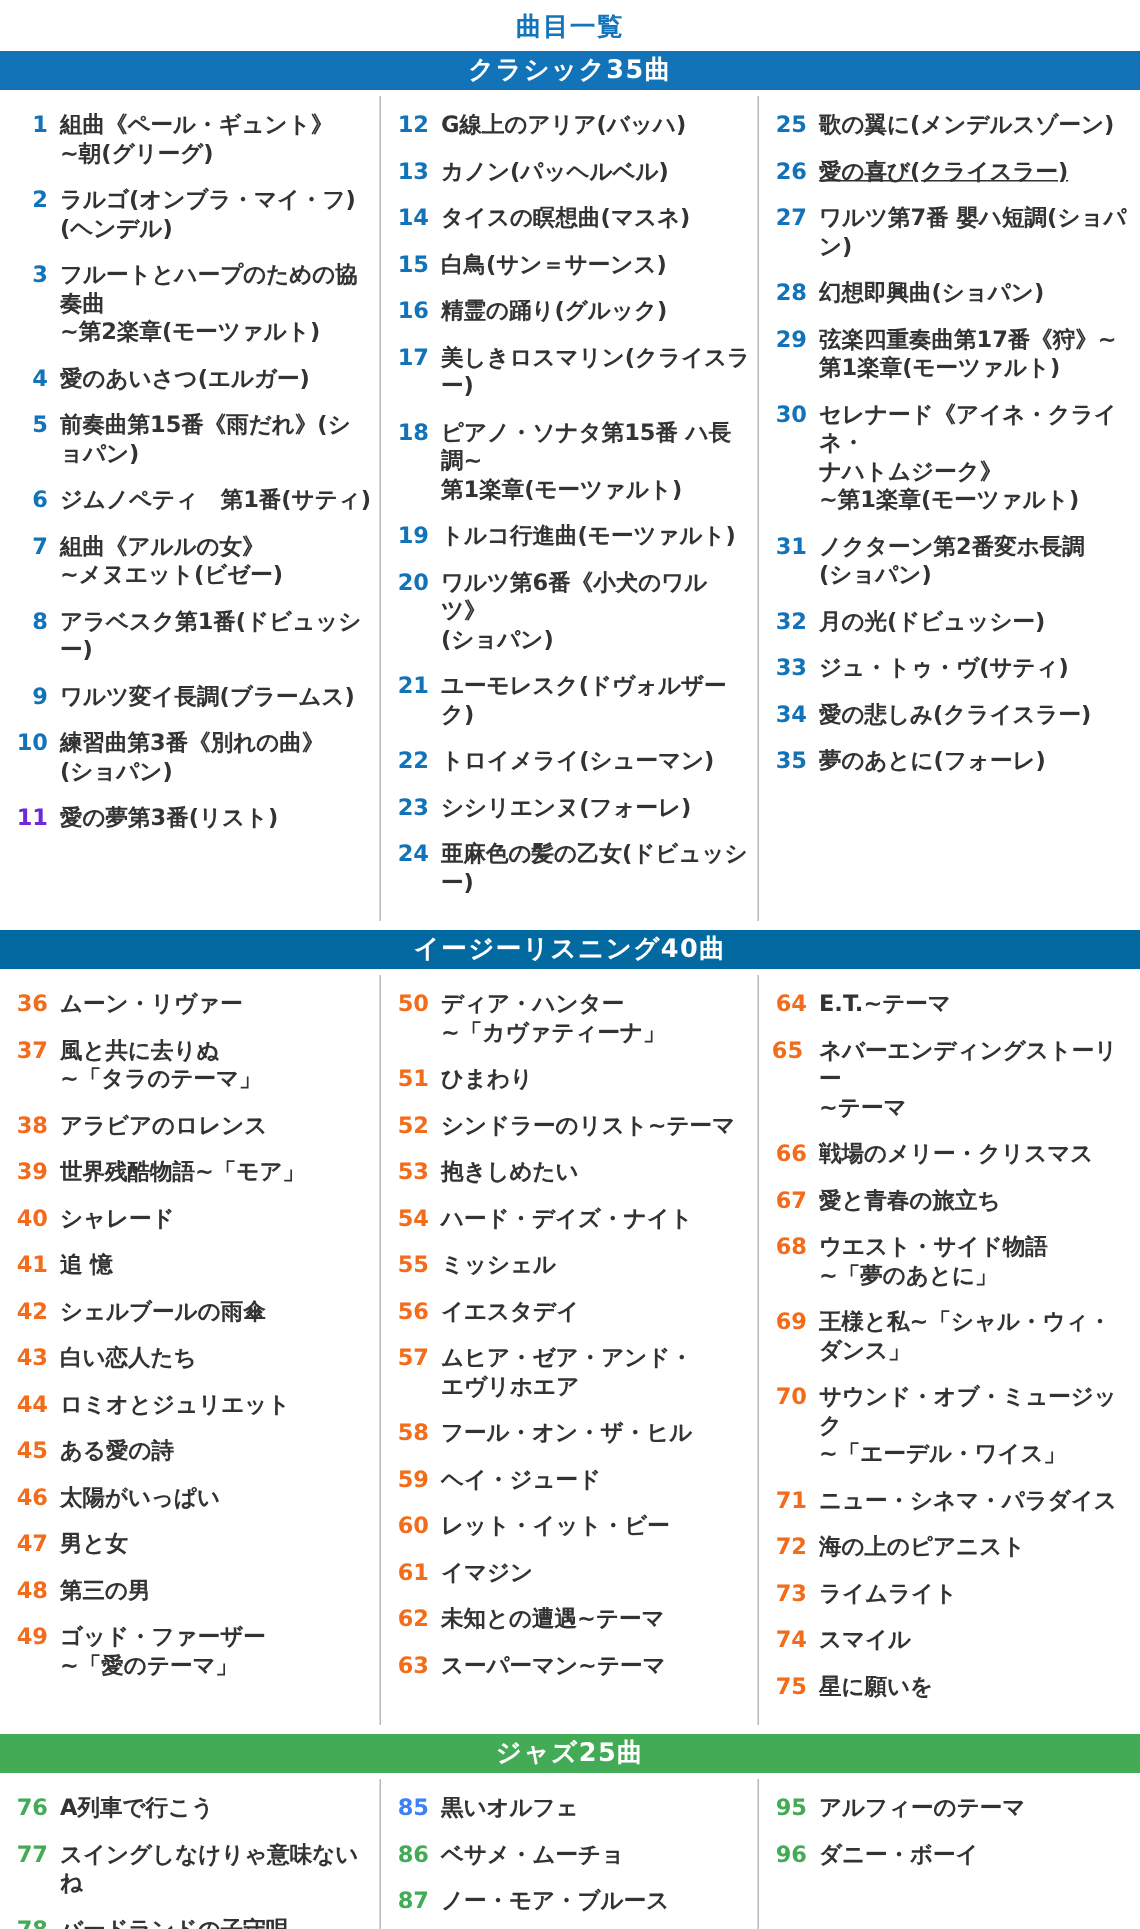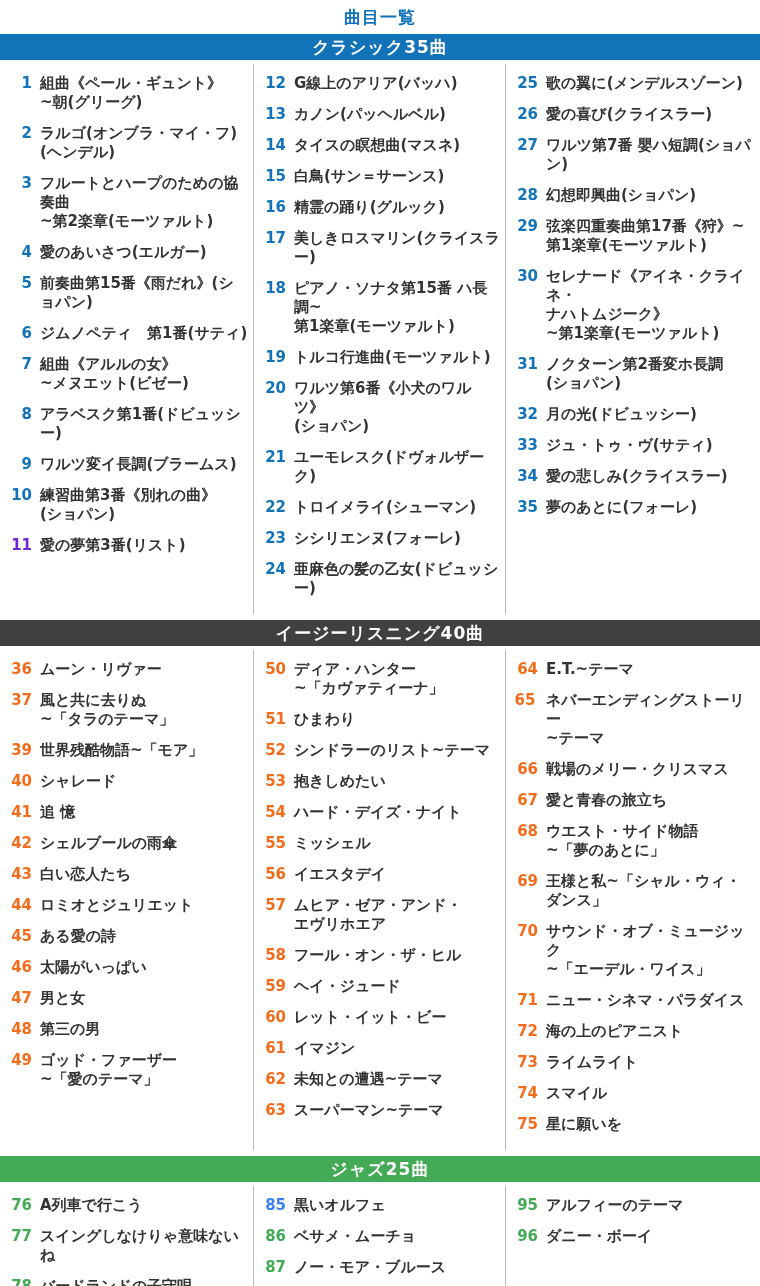--- a/index.html
+++ b/index.html
@@ -176,21 +176,21 @@
           <span class="title" style="color: rgb(51, 51, 51);">亜麻色の髪の乙女(ドビュッシー)</span>
         </div>
       </div>
       <div class="col" style="border-left-color: rgb(180, 186, 192);">
         <div class="track">
           <span class="num" style="color: rgb(18, 115, 185);">25</span>
           <span class="title" style="color: rgb(51, 51, 51);">歌の翼に(メンデルスゾーン)</span>
         </div>
         <div class="track">
           <span class="num" style="color: rgb(18, 115, 185);">26</span>
-          <span class="title" style="color: rgb(51, 51, 51);">愛の喜び(クライスラー)</span>
+          <span class="title" style="color: rgb(51, 51, 51); text-decoration: underline;">愛の喜び(クライスラー)</span>
         </div>
         <div class="track">
           <span class="num" style="color: rgb(18, 115, 185);">27</span>
           <span class="title" style="color: rgb(51, 51, 51);">ワルツ第7番 嬰ハ短調(ショパン)</span>
         </div>
         <div class="track">
           <span class="num" style="color: rgb(18, 115, 185);">28</span>
           <span class="title" style="color: rgb(51, 51, 51);">幻想即興曲(ショパン)</span>
         </div>
         <div class="track">
@@ -220,31 +220,35 @@
         <div class="track">
           <span class="num" style="color: rgb(18, 115, 185);">34</span>
           <span class="title" style="color: rgb(51, 51, 51);">愛の悲しみ(クライスラー)</span>
         </div>
         <div class="track">
           <span class="num" style="color: rgb(18, 115, 185);">35</span>
           <span class="title" style="color: rgb(51, 51, 51);">夢のあとに(フォーレ)</span>
         </div>
       </div>
     </div>
-    <div class="section-bar" style="background: #404040;">イージーリスニング40曲</div>
+    <div class="section-bar" style="background: #0369a1;">イージーリスニング40曲</div>
     <div class="section-body">
       <div class="col" style="border-left-color: rgb(180, 186, 192);">
         <div class="track">
           <span class="num" style="color: rgb(242, 108, 27);">36</span>
           <span class="title" style="color: rgb(51, 51, 51);">ムーン・リヴァー</span>
         </div>
         <div class="track">
           <span class="num" style="color: rgb(242, 108, 27);">37</span>
           <span class="title" style="color: rgb(51, 51, 51);">風と共に去りぬ
 ~「タラのテーマ」</span>
+        </div>
+        <div class="track">
+          <span class="num" style="color: rgb(242, 108, 27);">38</span>
+          <span class="title" style="color: rgb(51, 51, 51);">アラビアのロレンス</span>
         </div>
         <div class="track">
           <span class="num" style="color: rgb(242, 108, 27);">39</span>
           <span class="title" style="color: rgb(51, 51, 51);">世界残酷物語~「モア」</span>
         </div>
         <div class="track">
           <span class="num" style="color: rgb(242, 108, 27);">40</span>
           <span class="title" style="color: rgb(51, 51, 51);">シャレード</span>
         </div>
         <div class="track">

